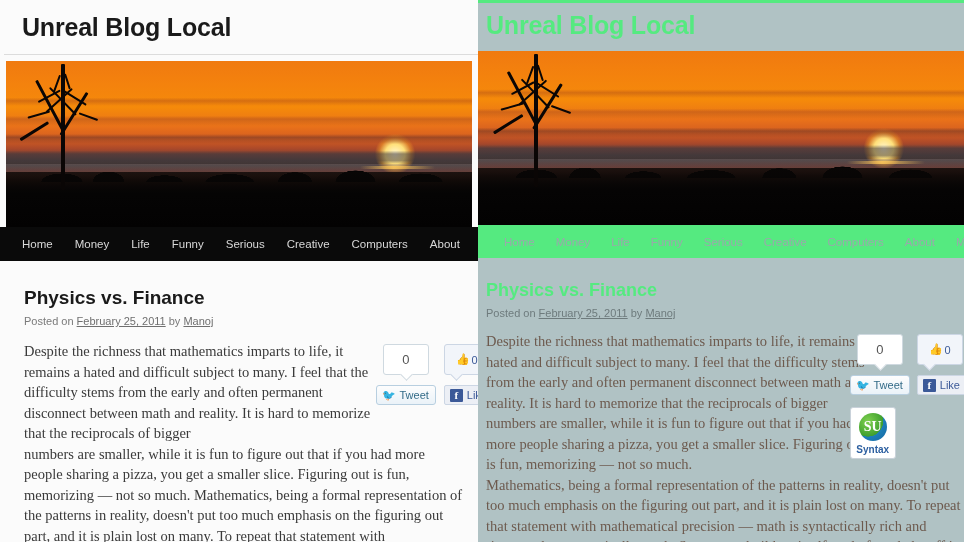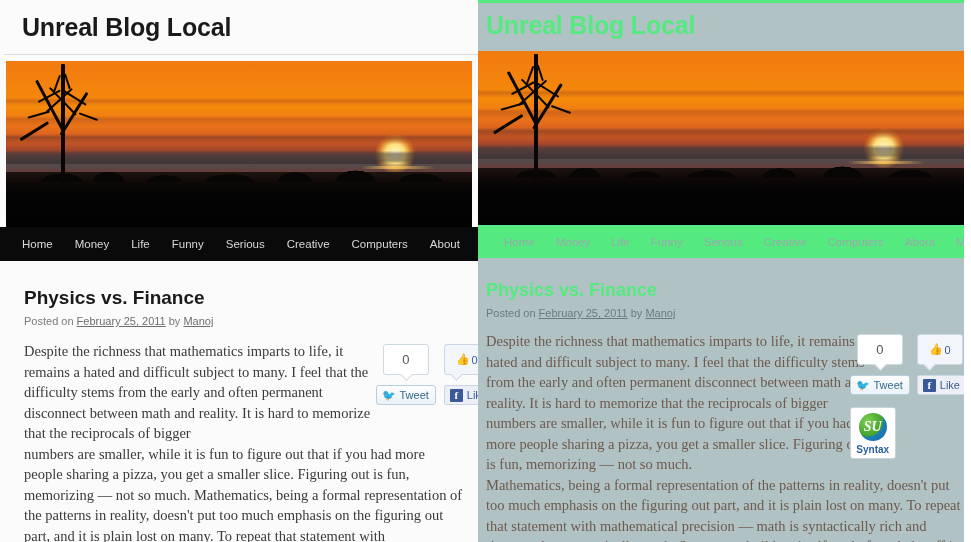--- a/index.html
+++ b/index.html
@@ -184,21 +184,20 @@
   .su-box {
     width:46px; border:1px solid #c9d2da; background:#fff; border-radius:3px;
     padding:5px 0 3px; display:flex; flex-direction:column; align-items:center;
   }
   .su-circle {
     width:28px; height:28px; border-radius:50%;
     background: radial-gradient(circle at 32% 30%, #7fd14f 0%, #3f9f2e 55%, #1d7fb8 56%, #1565a0 100%);
     color:#fff; font-weight:bold; font-size:14px;
     display:flex; align-items:center; justify-content:center;
     font-family:"Liberation Serif", serif;
-    font-style:italic;
   }
   .su-label { font-size:10px; color:#2c5fa0; font-weight:bold; margin-top:3px; }
 
   
   #right-pane {
     position:relative; width:486px; height:542px;
     background:#b0c2c4; overflow:hidden; flex:0 0 486px;
   }
   .rp-topline { height:3px; background:#55ea80; width:100%; }
   .rp-title {

